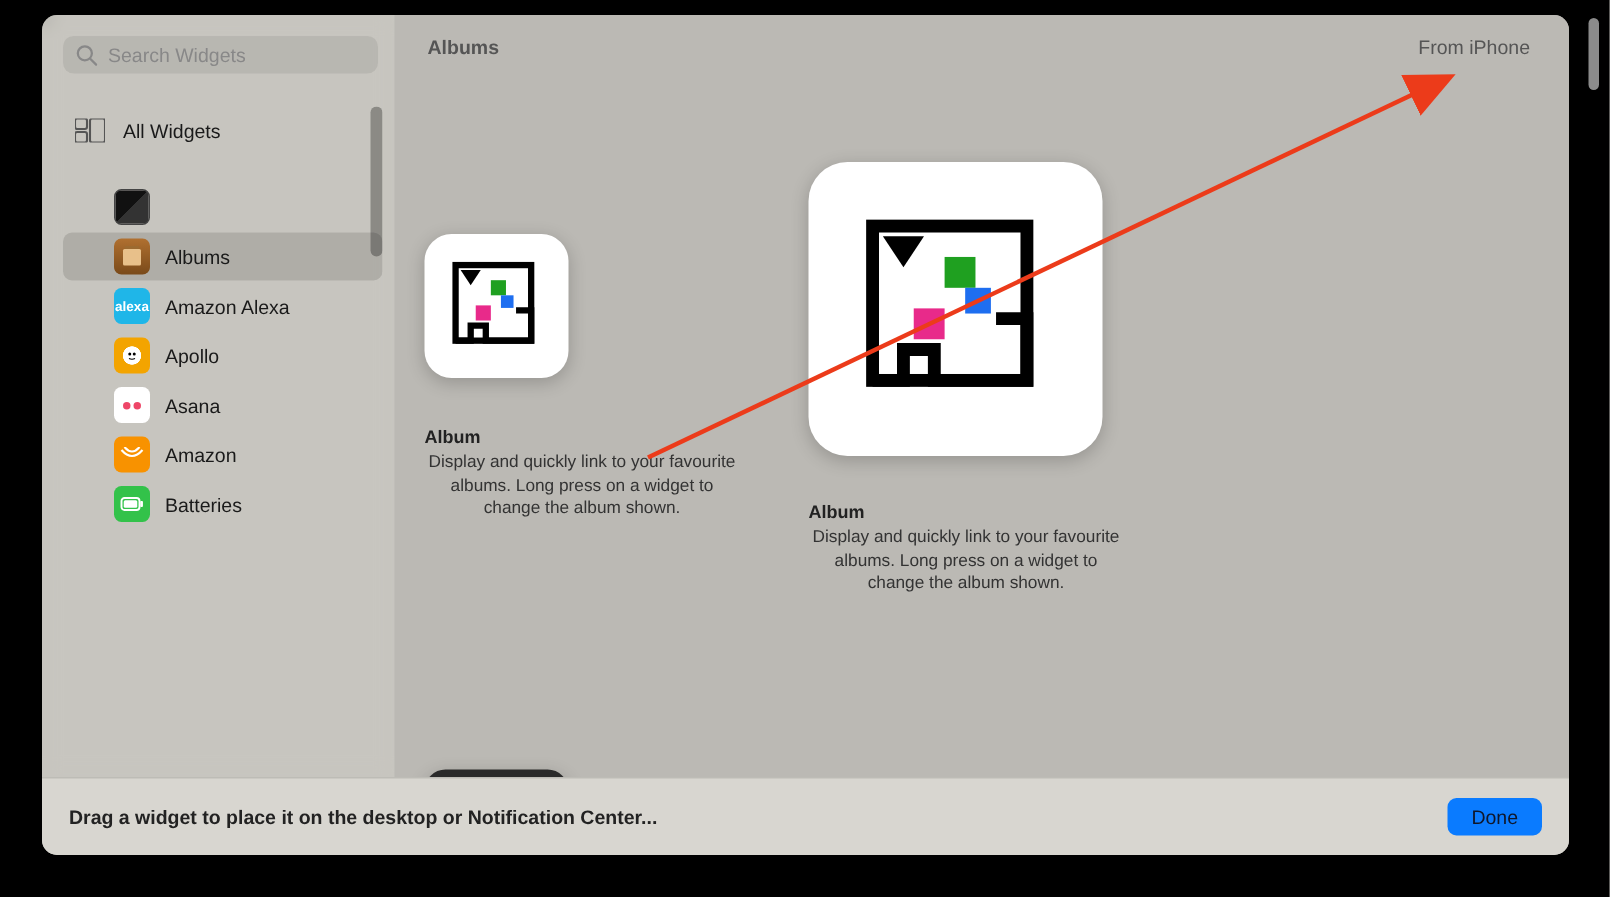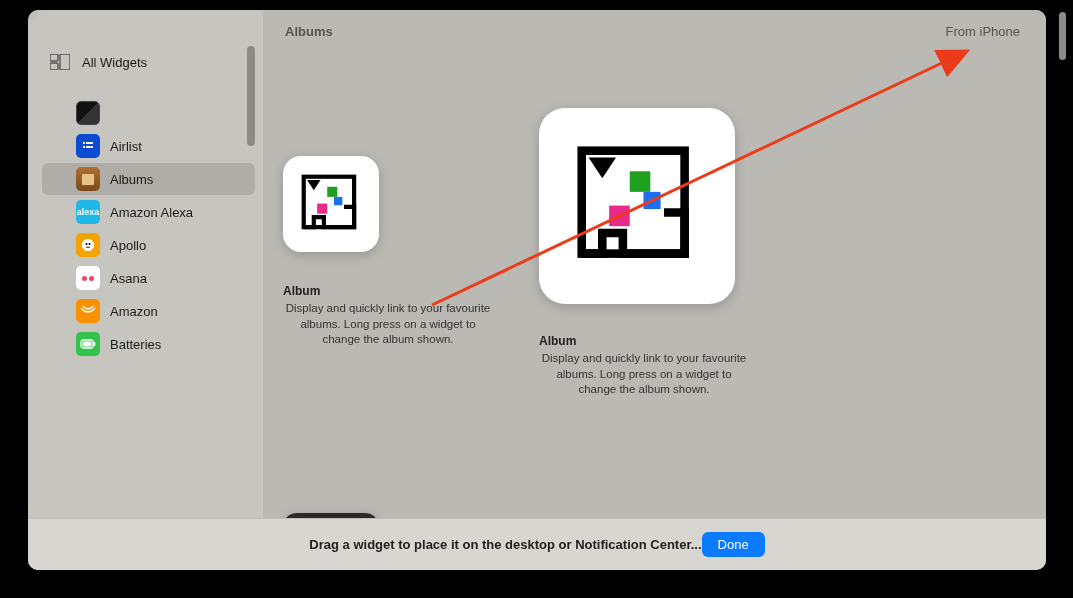--- a/index.html
+++ b/index.html
@@ -29,23 +29,23 @@
     .widget-cell.aotd { width: 244px; }
     .widget-preview { background: #fff; border-radius: 18px; display:flex; align-items:center; justify-content:center; margin-top: 74px; box-shadow: 0 3px 12px rgba(0,0,0,.2); }
     .widget-preview.sz-s { width: 96px; height: 96px; margin-top: 103px; }
     .widget-preview.sz-m { width: 196px; height: 196px; margin-top: 55px; border-radius: 26px; }
     .widget-preview.aotd { width: 96px; height: 96px; margin-top: 103px; background: #2a2a2a; border-radius: 14px; padding: 6px; }
     .widget-title { font-size: 12px; font-weight: 600; margin-top: 30px; color: #222; }
     .widget-cell.small .widget-title, .widget-cell.aotd .widget-title { margin-top: 32px; }
     .widget-cell.med .widget-title { margin-top: 30px; }
     .widget-desc { font-size: 11.5px; color: #333; margin-top: 3px; line-height: 1.35; max-width: 210px; }
     
-    .bottom-bar { height: 52px; background: #d8d6d0; border-top: 1px solid rgba(0,0,0,.12); display:flex; align-items:center; justify-content:center; padding: 0 18px; }
+    .bottom-bar { height: 52px; background: #d8d6d0; border-top: 1px solid rgba(0,0,0,.12); display:flex; align-items:center; justify-content:space-between; padding: 0 18px; }
     .bottom-text { font-size: 13px; font-weight: 600; color: #222; }
-    .done-btn { background: #0a7bff; color: #ffffff; border: none; border-radius: 6px; padding: 5px 16px; font-size: 13px; font-weight: 500; }
+    .done-btn { background: #0a7bff; color: #0f172a; border: none; border-radius: 6px; padding: 5px 16px; font-size: 13px; font-weight: 500; }
     
     .outer-scroll { position: absolute; right: 7px; top: 12px; width: 7px; height: 48px; background: #8b8b8b; border-radius: 4px; }
     
     .arrow-svg { position: absolute; left: 420px; top: 40px; width: 570px; height: 280px; pointer-events: none; }
     
     .broken-img { width: 70%; height: 70%; }
     .aotd-inner .latte { width: 42px; height: 42px; margin: 5px auto 0; border-radius: 50%; background: radial-gradient(circle at 50% 50%, #dcb37e 0 35%, #6a4321 37% 46%, #fff 48% 100%); box-shadow: -2px 0 0 #fff, 2px 0 0 #fff; }
     
     .ic { width: 24px; height: 24px; border-radius: 5px; display:inline-flex; align-items:center; justify-content:center; font-size: 14px; color:#fff;margin-left:28px; }
     .ic.black { background: linear-gradient(135deg,#111 50%,#333 50%); border:1px solid #444; }
@@ -63,49 +63,45 @@
     .bear-shape::before, .bear-shape::after { content:''; position:absolute; top:-3px; width:5px;height:5px;background:#d23b3b;border-radius:50%; }
     .bear-shape::before { left:-1px; } .bear-shape::after { right:-1px; }
   </style>
 </head>
 <body>
 
 <div class="window">
   <div class="main-area">
 
     <div class="sidebar">
+      <div class="search-wrap search-icon-wrap">
+        <svg class="search-icon-svg" viewBox="0 0 16 16">
+            <circle cx="7" cy="7" r="5" fill="none" stroke="#888" stroke-width="1.6"></circle>
+            <line x1="11" y1="11" x2="15" y2="15" stroke="#888" stroke-width="1.6" stroke-linecap="round"></line>
+          </svg>
+        <input class="search" placeholder="Search Widgets" style="">
+      </div>
 
       <div class="sidebar-list">
         <div class="sidebar-scrollbar"></div>
 
         <div class="sidebar-item cat-all">
           <span class="icon-box">
             <svg width="20" height="16" viewBox="0 0 20 16">
                 <rect x="0" y="0" width="8" height="7" rx="1.5" fill="none" stroke="#555" stroke-width="1.4"></rect>
                 <rect x="0" y="9" width="8" height="7" rx="1.5" fill="none" stroke="#555" stroke-width="1.4"></rect>
                 <rect x="10" y="0" width="10" height="16" rx="1.5" fill="none" stroke="#555" stroke-width="1.4"></rect>
               </svg>
           </span>
           <span>All Widgets</span>
         </div>
 
         <div class="sidebar-item">
           <span class="ic black"></span>
           <span></span>
-        </div>
-        <div class="sidebar-item">
-          <span class="ic blue">
-            <svg width="14" height="14" viewBox="0 0 14 14">
-                <rect x="2" y="3" width="2" height="2" fill="#fff"></rect>
-                <rect x="5" y="3" width="7" height="2" fill="#fff"></rect>
-                <rect x="2" y="7" width="2" height="2" fill="#fff"></rect>
-                <rect x="5" y="7" width="7" height="2" fill="#fff"></rect>
-              </svg>
-          </span>
-          <span>Airlist</span>
         </div>
         <div class="sidebar-item selected">
           <span class="ic albums">
             <svg width="16" height="16" viewBox="0 0 16 16">
                 <rect x="2" y="3" width="12" height="11" rx="1" fill="#e8c08a"></rect>
                 <rect x="3" y="1" width="10" height="2" rx="1" fill="#9c6a30"></rect>
               </svg>
           </span>
           <span>Albums</span>
         </div>

